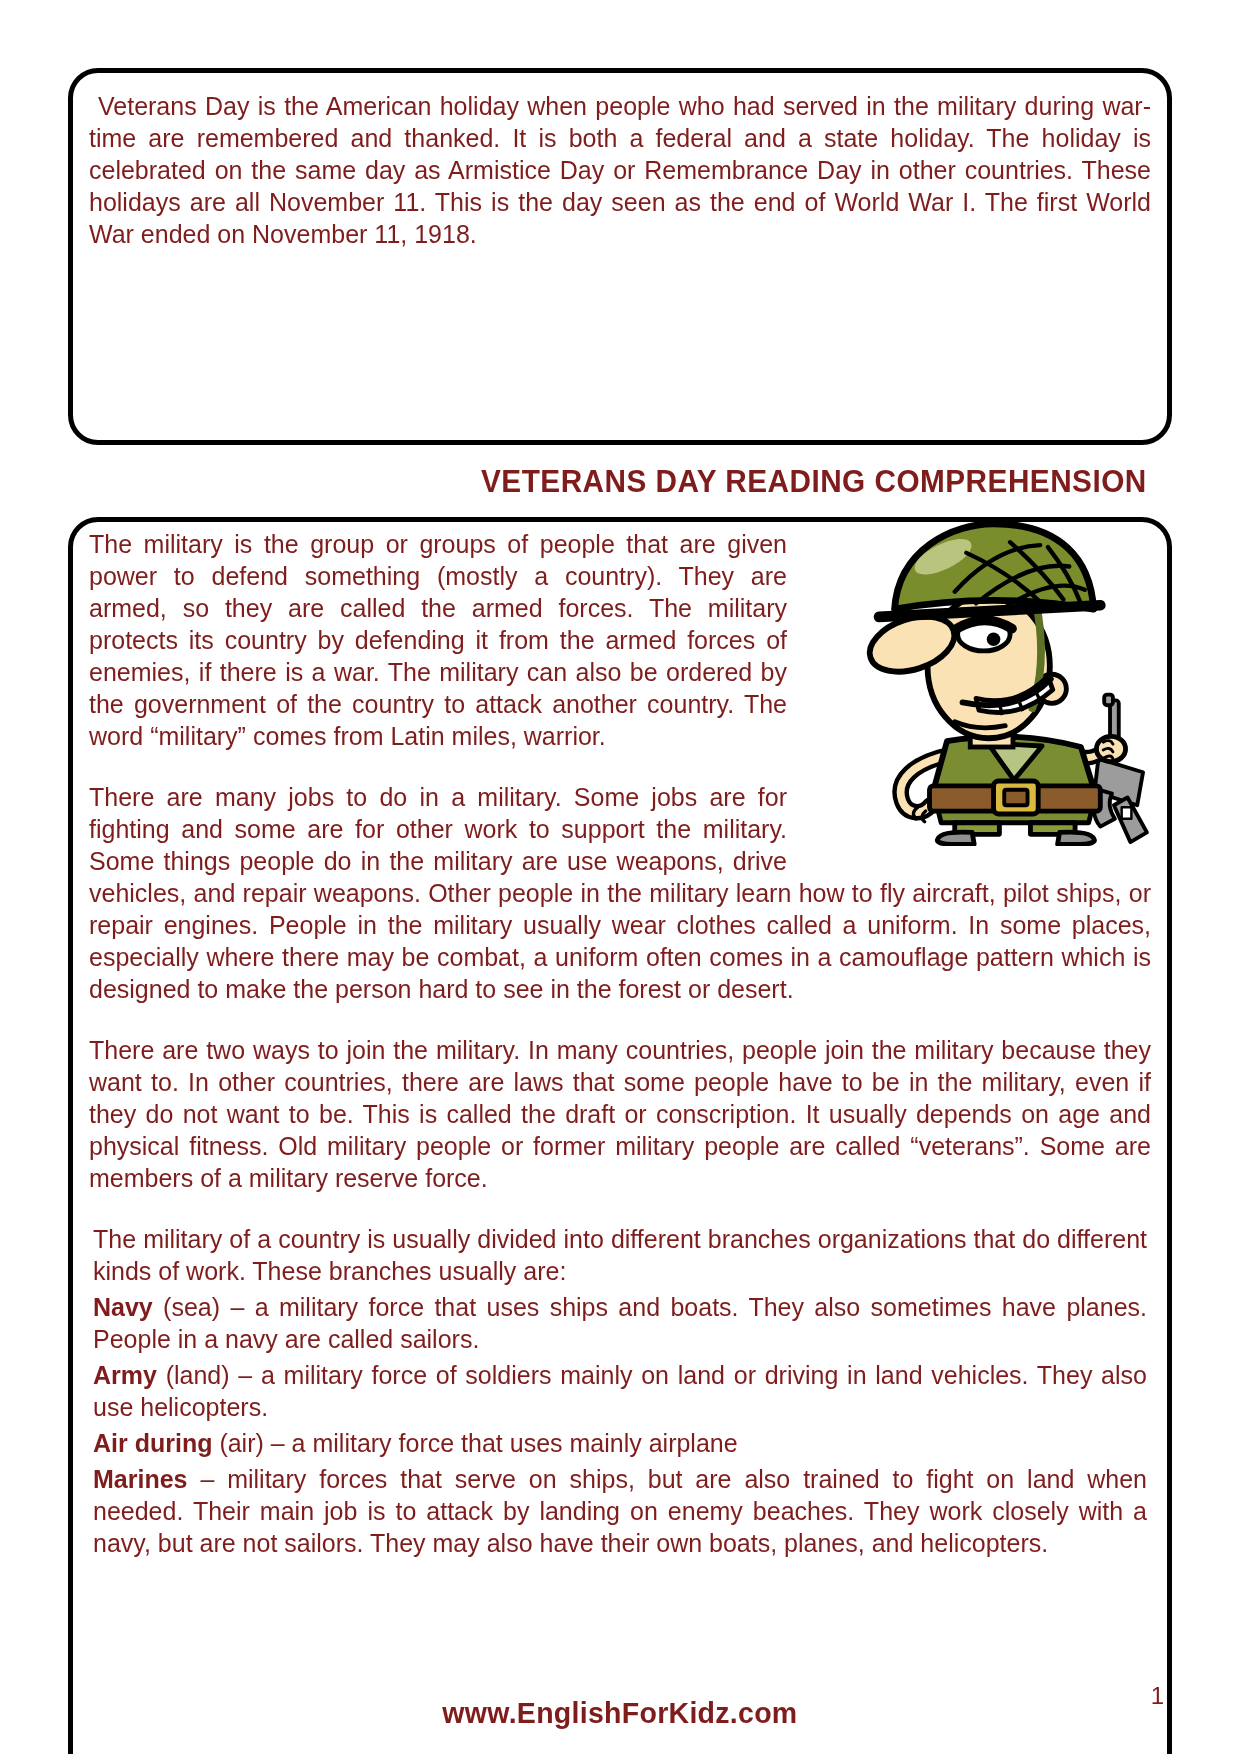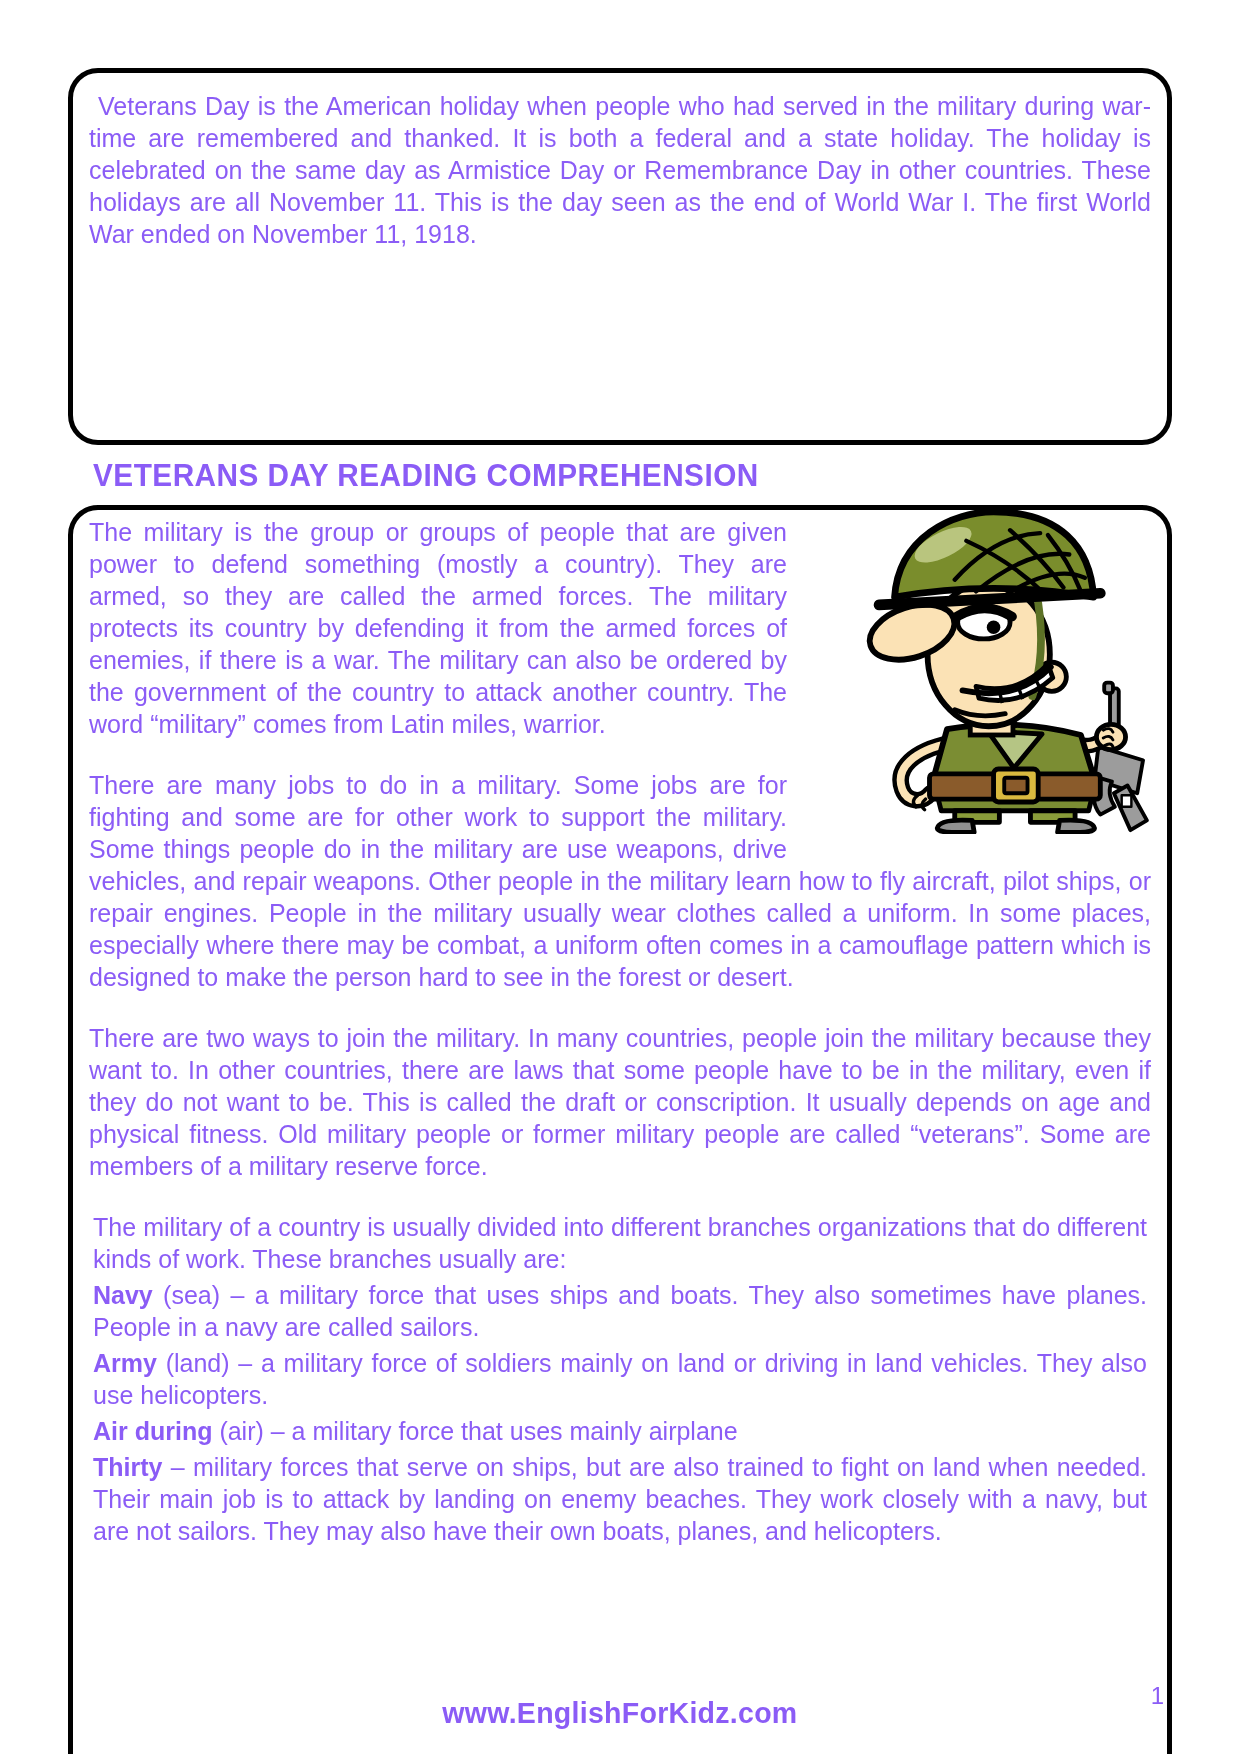--- a/index.html
+++ b/index.html
@@ -2,21 +2,21 @@
 <html><head>
 <meta charset="utf-8">
 <style>
   html,body{margin:0;padding:0;background:#fff;}
   .page{
     position:relative;
     width:1240px;height:1754px;
     background:#fff;
     overflow:hidden;
     font-family:"Liberation Sans","DejaVu Sans",sans-serif;
-    color:#8b5cf6;
+    color:#7f1d1d;
     box-sizing:border-box;
   }
   .content{position:absolute;left:68px;top:68px;width:1104px;}
   .textbox{
     box-sizing:border-box;
     border:5px solid #000;
     border-radius:30px;
     background:#fff;
     overflow:hidden;
   }
@@ -25,22 +25,22 @@
   .textbox p{
     margin:0 0 29px 0;
     font-size:25px;
     line-height:32px;
     text-align:justify;
   }
   .textbox p.indent-first{text-indent:9px;}
   .textbox p.branch{margin:4px;}
   .textbox p b{font-weight:bold;}
   .title-band{
-    height:60px;
-    display:flex;align-items:center;justify-content:flex-start;
+    height:72px;
+    display:flex;align-items:center;justify-content:flex-end;
   }
   .doc-title{
     font-size:32px;font-weight:800;letter-spacing:.5px;
     transform:scaleX(.93);transform-origin:center;
     white-space:nowrap;
   }
   .soldier-float{
     float:right;
     width:356px;height:330px;
     margin:-12px -6px 6px 14px;
@@ -150,21 +150,21 @@
         </g>
       </svg>
 
       <p>The military is the group or groups of people that are given power to defend something (mostly a country). They are armed, so they are called the armed forces. The military protects its country by defending it from the armed forces of enemies, if there is a war. The military can also be ordered by the government of the country to attack another country. The word “military” comes from Latin miles, warrior.</p>
       <p>There are many jobs to do in a military. Some jobs are for fighting and some are for other work to support the military. Some things people do in the military are use weapons, drive vehicles, and repair weapons. Other people in the military learn how to fly aircraft, pilot ships, or repair engines. People in the military usually wear clothes called a uniform. In some places, especially where there may be combat, a uniform often comes in a camouflage pattern which is designed to make the person hard to see in the forest or desert.</p>
       <p>There are two ways to join the military. In many countries, people join the military because they want to. In other countries, there are laws that some people have to be in the military, even if they do not want to be. This is called the draft or conscription. It usually depends on age and physical fitness. Old military people or former military people are called “veterans”. Some are members of a military reserve force.</p>
       <p class="branch">The military of a country is usually divided into different branches organizations that do different kinds of work. These branches usually are:</p>
       <p class="branch"><b>Navy</b><span> (sea) – a military force that uses ships and boats. They also sometimes have planes. People in a navy are called sailors.</span></p>
       <p class="branch"><b>Army</b><span> (land) – a military force of soldiers mainly on land or driving in land vehicles. They also use helicopters.</span></p>
       <p class="branch"><b>Air during</b><span> (air) – a military force that uses mainly airplane</span></p>
-      <p class="branch"><b>Thirty</b><span> – military forces that serve on ships, but are also trained to fight on land when needed. Their main job is to attack by landing on enemy beaches. They work closely with a navy, but are not sailors. They may also have their own boats, planes, and helicopters.</span></p>
+      <p class="branch"><b>Marines</b><span> – military forces that serve on ships, but are also trained to fight on land when needed. Their main job is to attack by landing on enemy beaches. They work closely with a navy, but are not sailors. They may also have their own boats, planes, and helicopters.</span></p>
     </div>
   </div>
 
   <div class="footer-band">
     <span class="footer-url">www.EnglishForKidz.com</span>
   </div>
   <div class="page-number">1</div>
 </div>
 
 </body></html>

